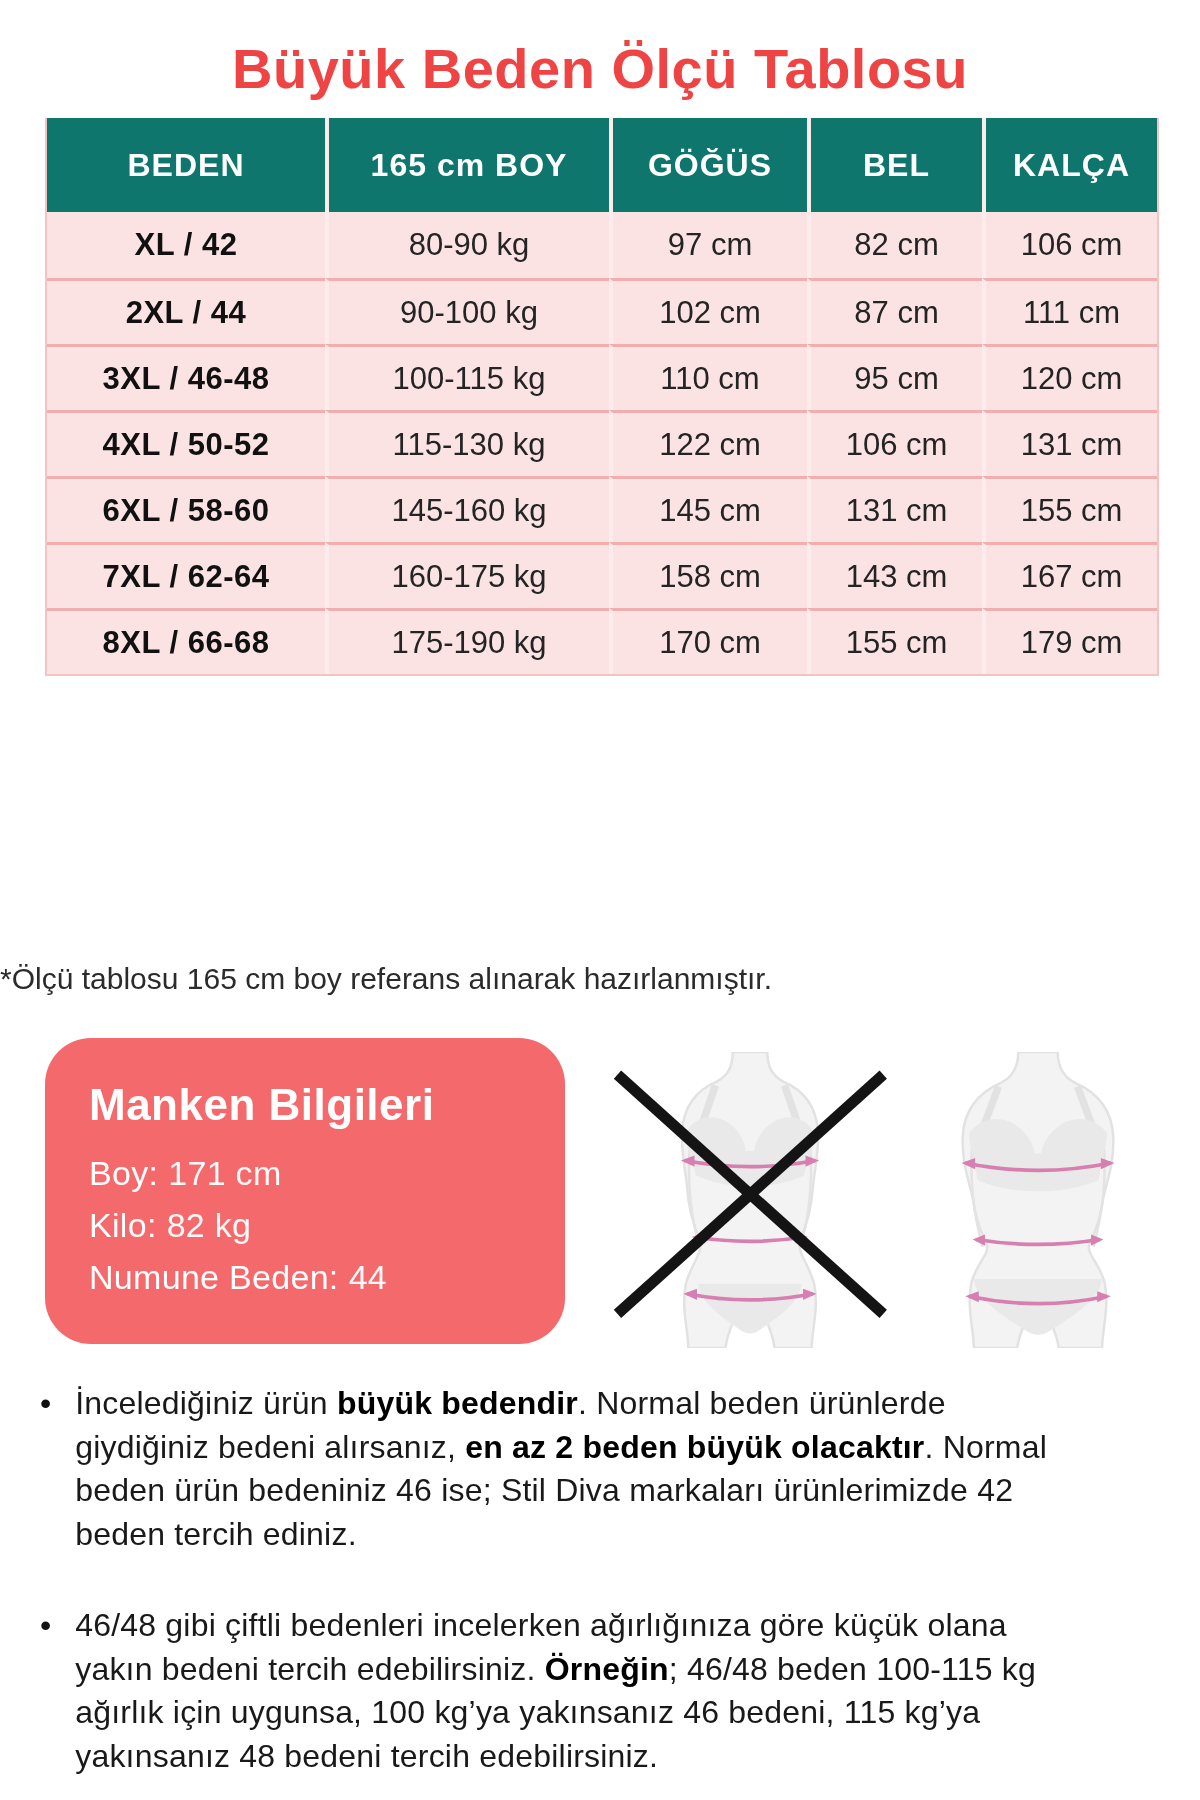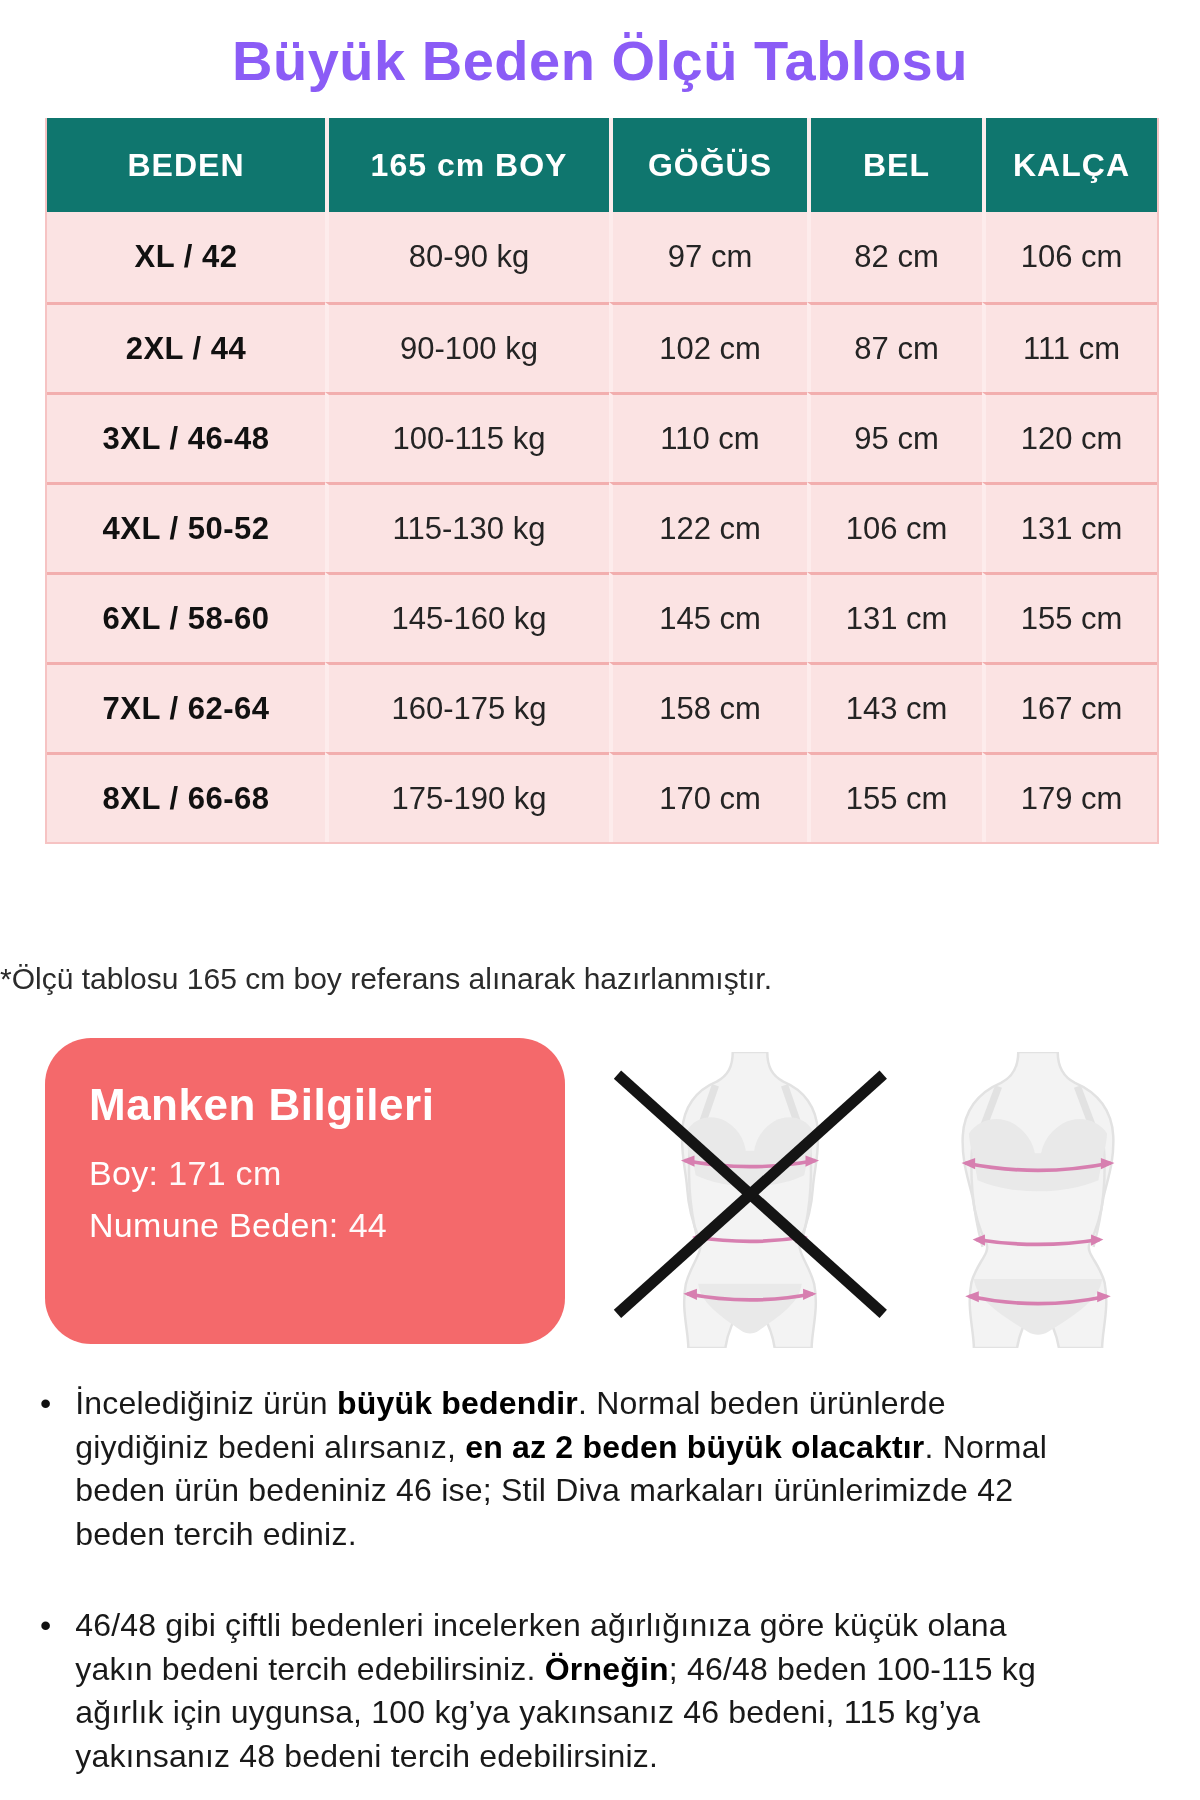--- a/index.html
+++ b/index.html
@@ -8,27 +8,27 @@
     width: 1200px; height: 1800px;
     background: #ffffff;
     font-family: "Liberation Sans", sans-serif;
     position: relative;
     overflow: hidden;
     color: #1a1a1a;
   }
 
   
   .page-title {
-    margin: 0;
+    margin: 8px;
     padding-top: 28px;
     text-align: center;
     font-size: 56px;
     font-weight: 800;
     letter-spacing: 0.5px;
-    color: #8b5cf6;
+    color: #ef4444;
   }
 
   
   .size-table {
     position: absolute;
     left: 45px; top: 118px;
     width: 1110px;
     border-collapse: separate;
     border-spacing: 0;
     table-layout: fixed;
@@ -49,21 +49,21 @@
     font-weight: 700;
     letter-spacing: 1px;
     height: 94px;
     text-align: center;
     vertical-align: middle;
   }
   .size-table td {
     background: #fbe3e3;
     font-size: 31px;
     color: #242424;
-    height: 90px;
+    height: 66px;
     text-align: center;
     vertical-align: middle;
     border-top: 3px solid #f2aeae;
   }
   .size-table tr:first-child td { border-top: none; }
   .size-table th + th,
   .size-table td + td { border-left: 4px solid #fdecec; }
   .size-table td:first-child {
     font-weight: 700;
     color: #111111;
@@ -225,20 +225,23 @@
     </tr>
   </tbody>
 </table>
 
 <div class="table-note">*Ölçü tablosu 165 cm boy referans alınarak hazırlanmıştır.</div>
 
 <div class="model-card">
   <h2 class="model-card-title">Manken Bilgileri</h2>
   <div class="model-field">
     <span class="lbl">Boy:</span><span class="val">171 cm</span>
+  </div>
+  <div class="model-field">
+    <span class="lbl">Kilo:</span><span class="val">82 kg</span>
   </div>
   <div class="model-field">
     <span class="lbl">Numune Beden:</span><span class="val">44</span>
   </div>
 </div>
 
 <div class="figures">
 
   <div class="figure-wrap">
     <svg class="figure" viewBox="0 0 200 240">

